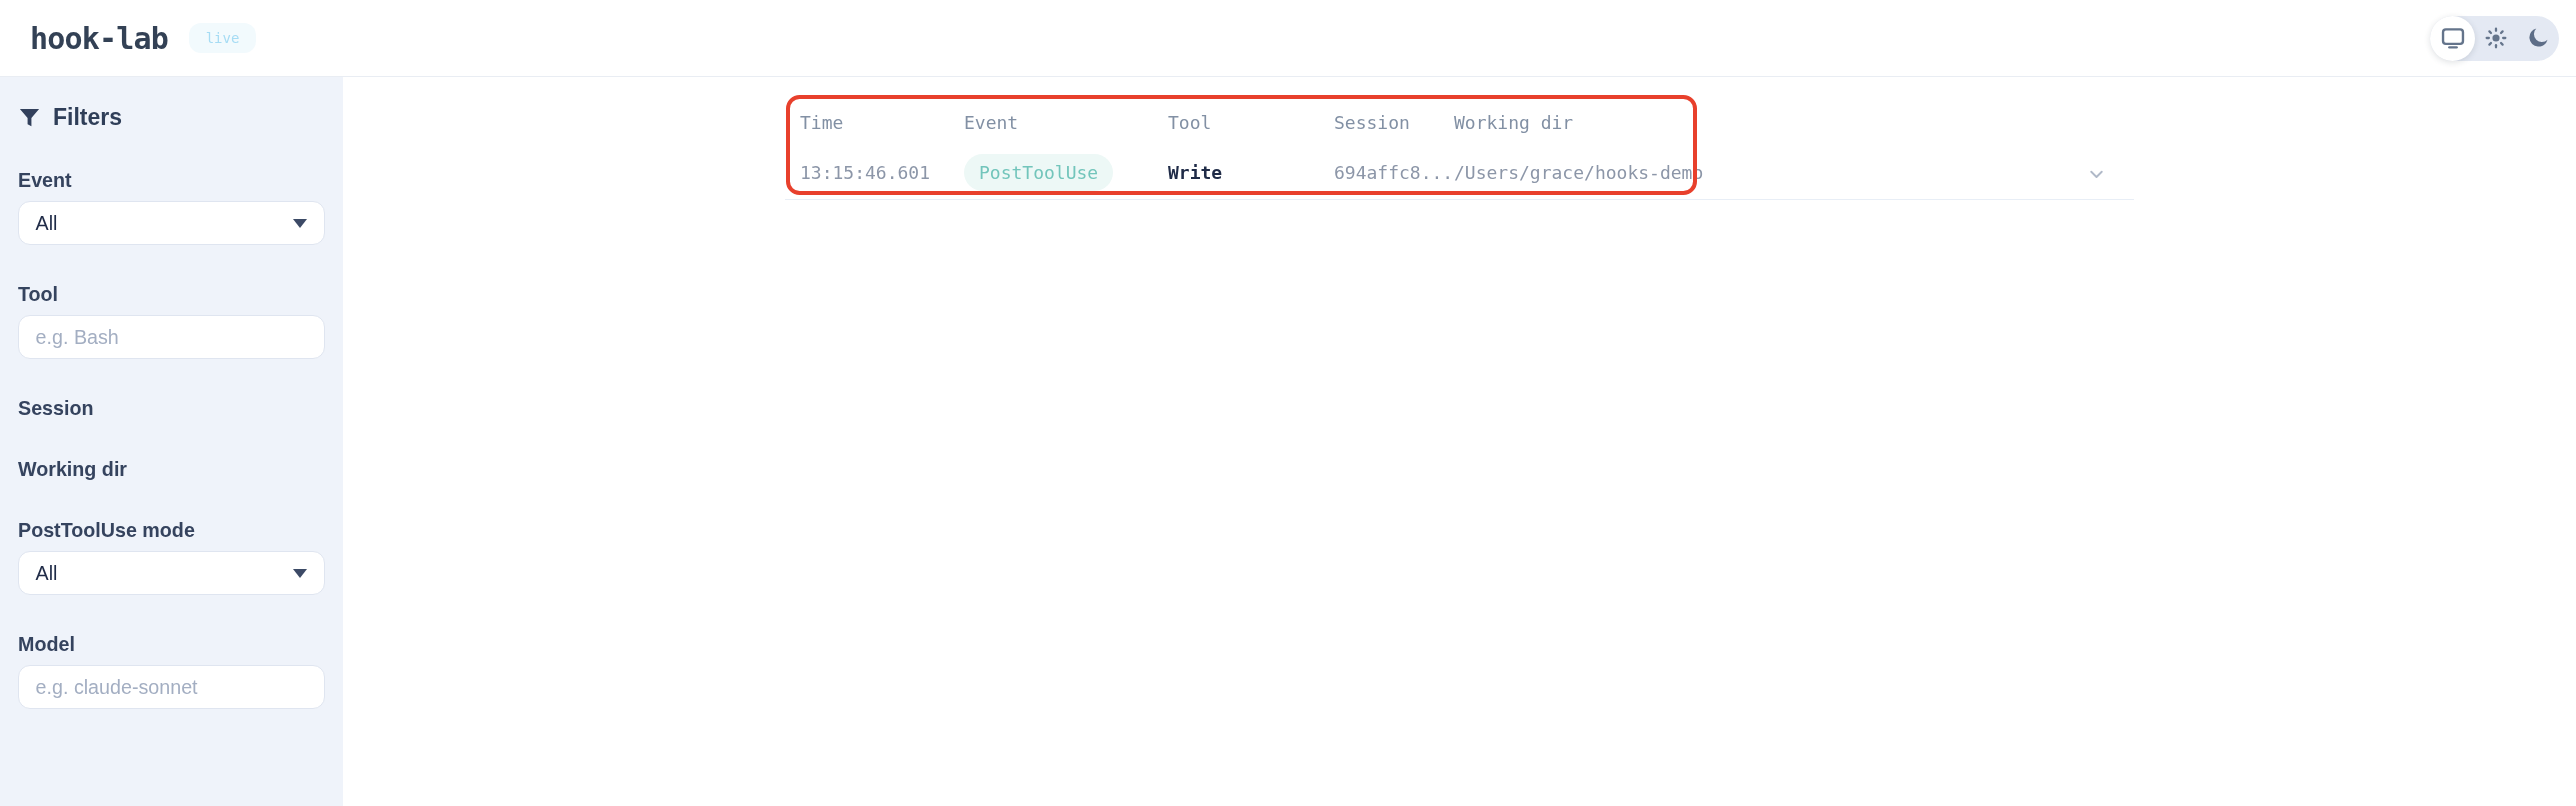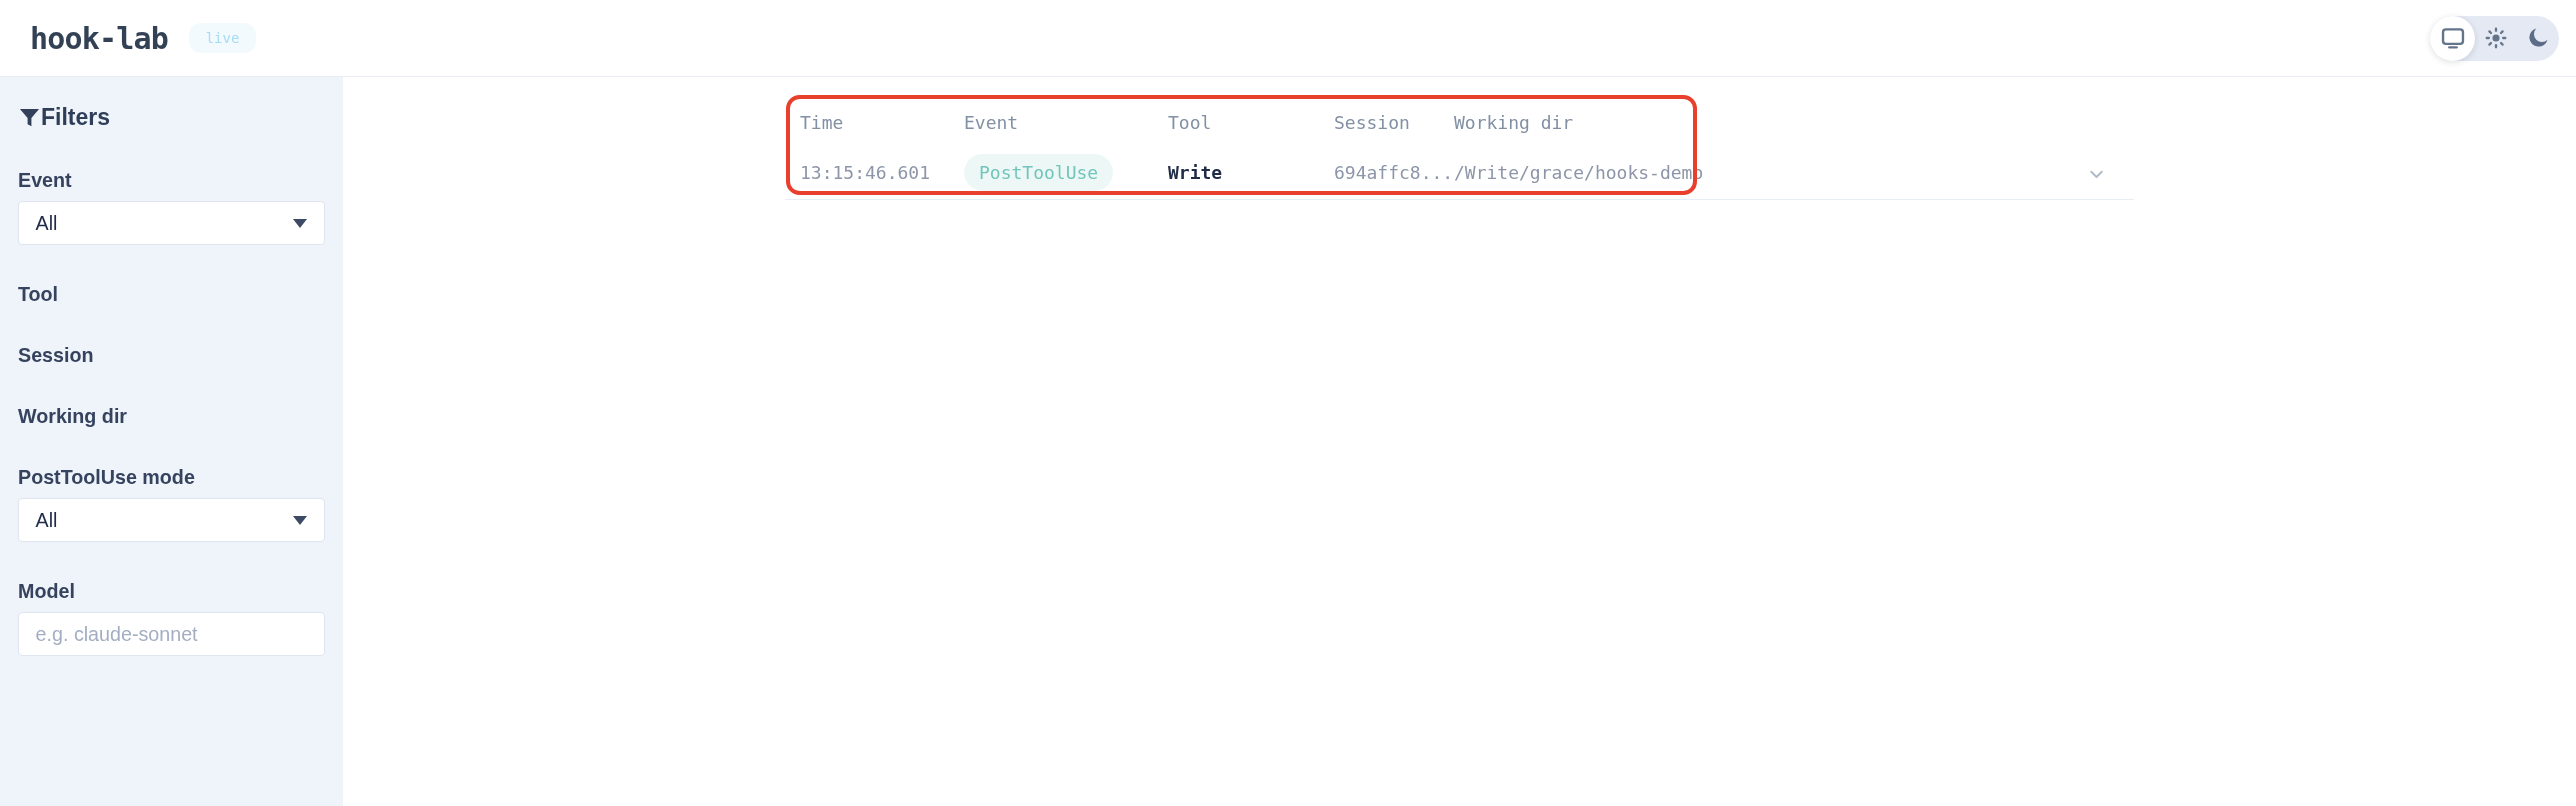--- a/index.html
+++ b/index.html
@@ -71,35 +71,35 @@
     display:flex;
     height:730px;
   }
   .sidebar{
     width:343px;
     flex:0 0 343px;
     background:#eff3fa;
     padding:27px 18px 0 18px;
   }
   .filters-head{
-    display:flex;align-items:center;gap:0;
+    display:flex;align-items:center;gap:12px;
     color:#2f3e58;font-weight:700;font-size:23px;
   }
   .filters-head svg{display:block;}
   .fgroup{margin-top:38px;}
   .flabel{
     display:block;
     font-size:19.7px;font-weight:700;color:#35435e;
     margin-bottom:9px;
   }
   .fcontrol{
     width:100%;height:44px;
     background:#ffffff;
     border:1.5px solid #dfe5f0;
-    border-radius:4px;
+    border-radius:12px;
     font-size:19.7px;
     padding:0 16.6px;
     color:#1f2b47;
     font-family:"Liberation Sans",sans-serif;
   }
   input.fcontrol::placeholder{color:#a3aec2;opacity:1;}
   .fselect{
     display:flex;align-items:center;justify-content:space-between;
     cursor:pointer;
   }
@@ -210,20 +210,21 @@
     <div class="fgroup">
       <span class="flabel">Event</span>
       <div class="fcontrol fselect">
         <span>All</span>
         <span class="caret"></span>
       </div>
     </div>
 
     <div class="fgroup">
       <span class="flabel">Tool</span>
+      <input class="fcontrol" type="text" placeholder="e.g. Bash" style="">
     </div>
 
     <div class="fgroup">
       <span class="flabel">Session</span>
     </div>
 
     <div class="fgroup">
       <span class="flabel">Working dir</span>
     </div>
 
@@ -263,21 +264,21 @@
           </tr>
         </thead>
         <tbody>
           <tr>
             <td class="c-time">13:15:46.601</td>
             <td>
               <span class="event-badge">PostToolUse</span>
             </td>
             <td class="c-tool">Write</td>
             <td>694affc8...</td>
-            <td>/Write/grace/hooks-demo</td>
+            <td>/Users/grace/hooks-demo</td>
             <td class="c-expand">
               <span>
                 <svg width="21" height="21" viewBox="0 0 24 24" fill="none" stroke="#b0b9c8" stroke-width="2.2" stroke-linecap="round" stroke-linejoin="round">
                   <polyline points="6,10 12,16 18,10"></polyline>
                 </svg>
               </span>
             </td>
           </tr>
         </tbody>
       </table>

